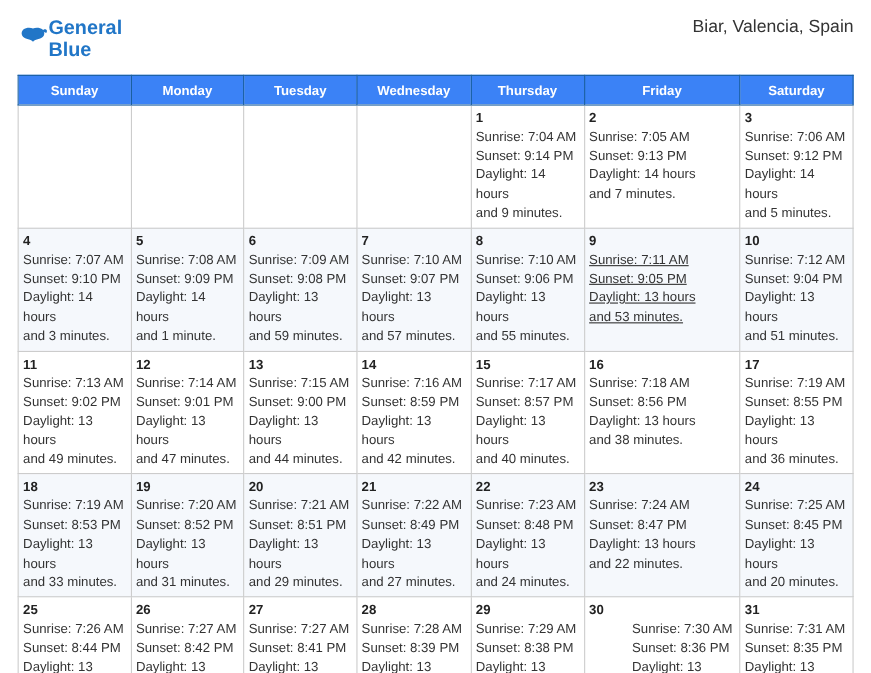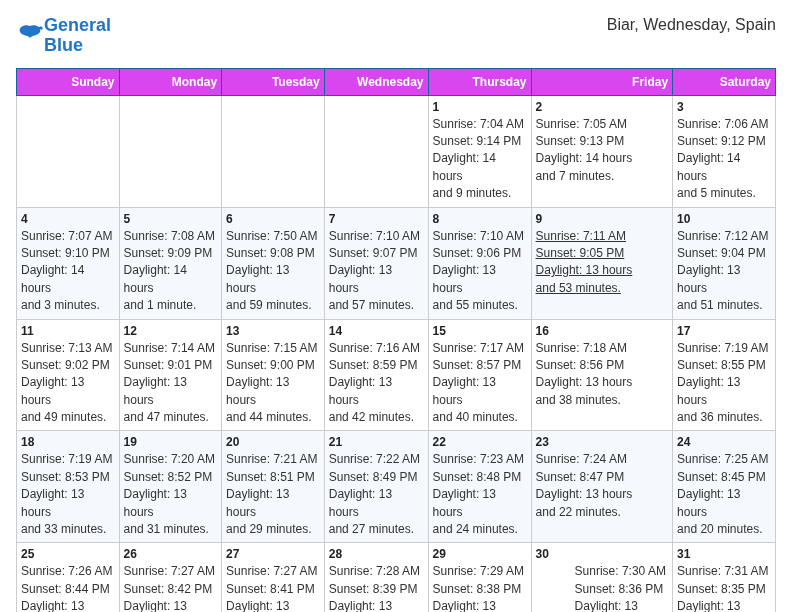--- a/index.html
+++ b/index.html
@@ -45,24 +45,24 @@
     .location {
       font-size: 16px;
       color: #333;
     }
     table {
       width: 100%;
       border-collapse: collapse;
       font-size: 11px;
     }
     thead tr th {
-      background: #d946ef;
+      background: #3b82f6;
       color: #fff;
       padding: 6px 4px;
-      text-align: right;
+      text-align: center;
       font-size: 12px;
       font-weight: bold;
       border: 1px solid #1a5fa0;
     }
     tbody tr td {
       border: 1px solid #ccc;
       padding: 4px 4px;
       vertical-align: top;
       min-height: 80px;
       height: 80px;
@@ -97,21 +97,21 @@
       <path d="M22 6 C25 3, 28 5, 26 8Z" fill="#2176c7"></path>
     </svg>
     <div>
       <div class="logo-text">
         <span>General</span><br>
         <span style="color:#2176c7">Blue</span>
       </div>
     </div>
   </div>
   <div class="title-block">
-    <div class="location">Biar, Wednesday, Spain</div>
+    <div class="location">Biar, Valencia, Spain</div>
   </div>
 </div>
 
 <table>
   <thead>
     <tr>
     <th>Sunday</th>
         <th>Monday</th>
         <th>Tuesday</th>
         <th>Wednesday</th>
@@ -158,21 +158,21 @@
         </td>
         <td>
           <span class="day-num">5</span>
           <div class="day-info" style="white-space: pre-line;">Sunrise: 7:08 AM
 Sunset: 9:09 PM
 Daylight: 14 hours
 and 1 minute.</div>
         </td>
         <td>
           <span class="day-num">6</span>
-          <div class="day-info" style="white-space: pre-line;">Sunrise: 7:50 AM
+          <div class="day-info" style="white-space: pre-line;">Sunrise: 7:09 AM
 Sunset: 9:08 PM
 Daylight: 13 hours
 and 59 minutes.</div>
         </td>
         <td>
           <span class="day-num">7</span>
           <div class="day-info" style="white-space: pre-line;">Sunrise: 7:10 AM
 Sunset: 9:07 PM
 Daylight: 13 hours
 and 57 minutes.</div>

